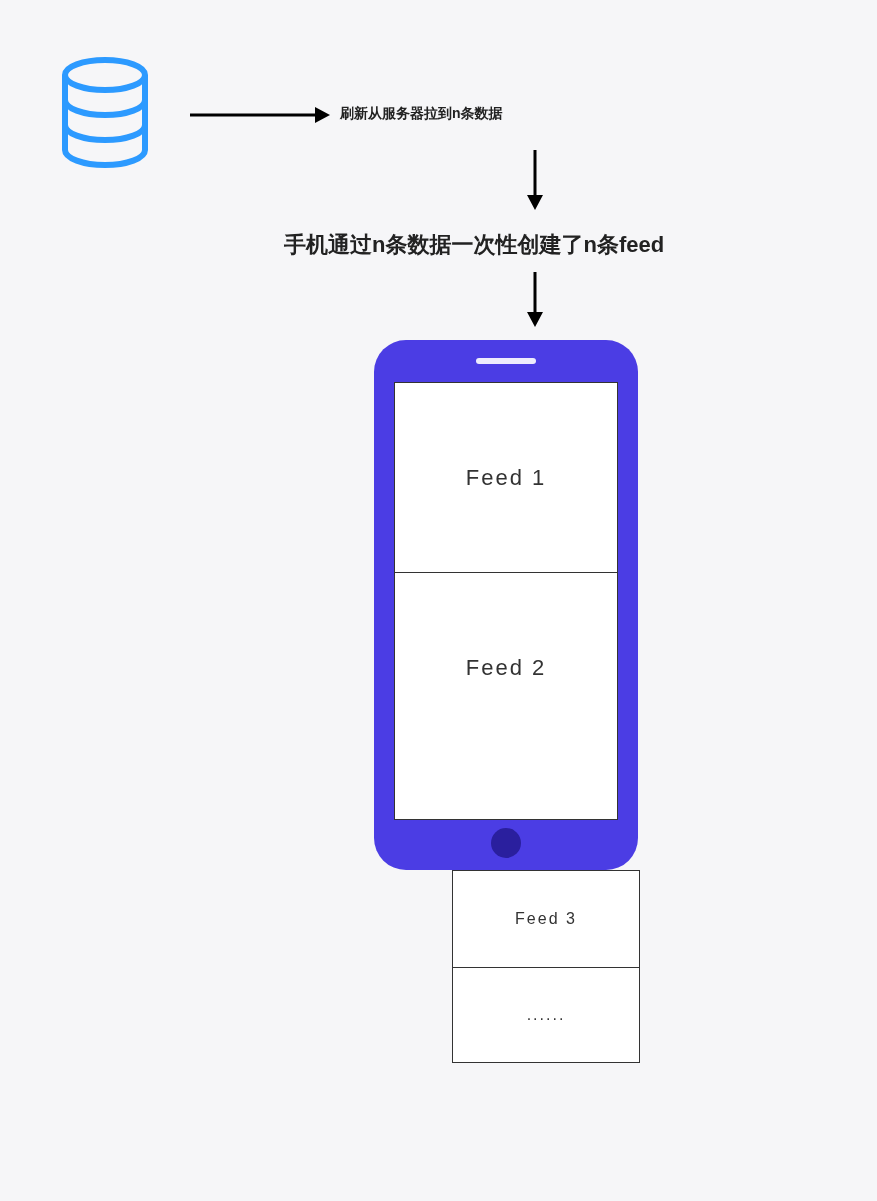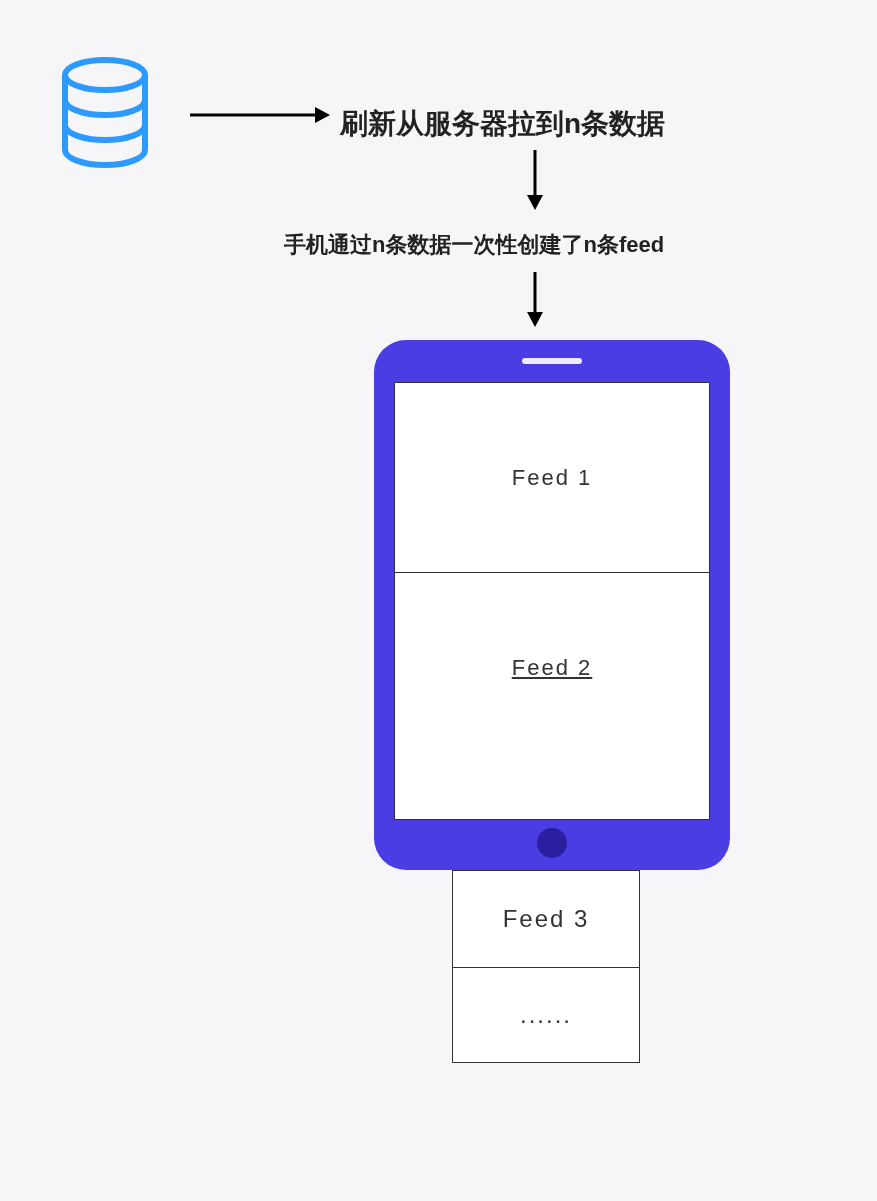--- a/index.html
+++ b/index.html
@@ -21,21 +21,21 @@
     }
     .arrow-1 {
       position: absolute;
       left: 190px;
       top: 100px;
     }
     .label-1 {
       position: absolute;
       left: 340px;
       top: 105px;
-      font-size: 28px;
+      font-size: 14px;
       font-weight: 700;
       color: #222;
     }
     .arrow-2 {
       position: absolute;
       left: 520px;
       top: 150px;
     }
     .label-2 {
       position: absolute;
@@ -47,21 +47,21 @@
     }
     .arrow-3 {
       position: absolute;
       left: 520px;
       top: 272px;
     }
     .phone {
       position: absolute;
       left: 374px;
       top: 340px;
-      width: 356px;
+      width: 264px;
       height: 530px;
       background: #4b3de4;
       border-radius: 32px;
       z-index: 10;
     }
     .phone-speaker {
       position: absolute;
       top: 18px;
       left: 50%;
       transform: translateX(-50%);
@@ -108,21 +108,21 @@
       width: 232px;
       z-index: 5;
     }
     .feed-item-below {
       height: 95px;
       border: 1px solid #333;
       border-top: none;
       display: flex;
       align-items: center;
       justify-content: center;
-      font-size: 24px;
+      font-size: 16px;
       color: #333;
       background: #fff;
       letter-spacing: 2px;
       margin-left: 44px;
     }
     .feed-item-below.first {
       border-top: 1px solid #333;
       height: 98px;
     }
   </style>
@@ -171,18 +171,18 @@
     <span>......</span>
   </div>
 </div>
 
 <div class="phone">
   <div class="phone-speaker"></div>
   <div class="phone-screen">
     <div class="feed-item-in-phone">
       <span>Feed 1</span>
     </div>
-    <div class="feed-item-in-phone" style="border-bottom:none;text-decoration:underline;">
+    <div class="feed-item-in-phone" style="border-bottom:none;">
       <span>Feed 2</span>
     </div>
   </div>
   <div class="phone-home-button"></div>
 </div>
 
 </body></html>

